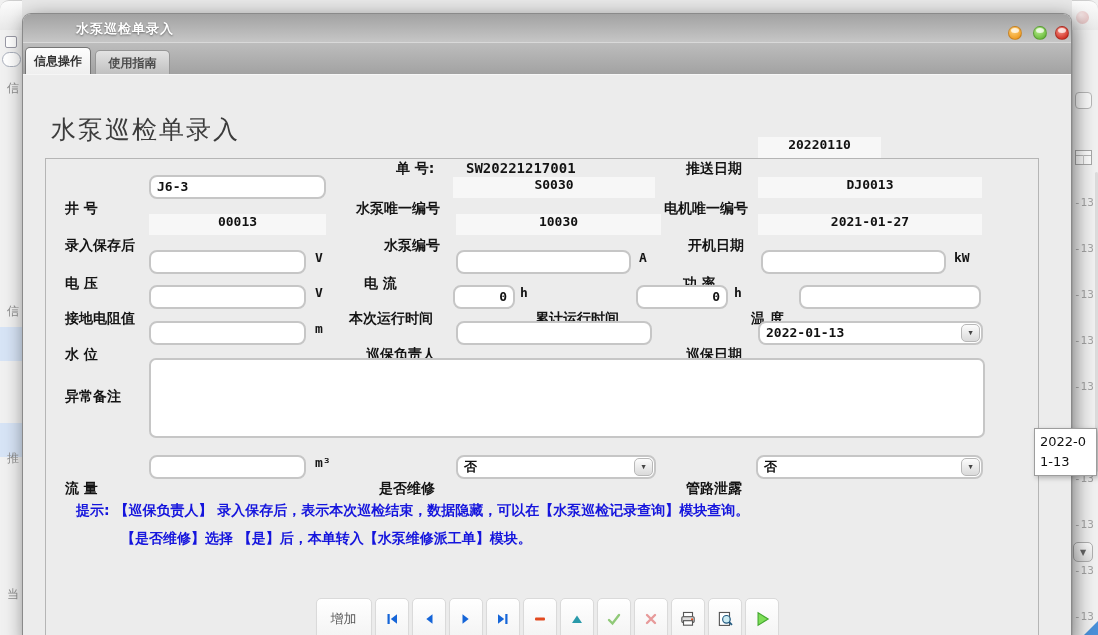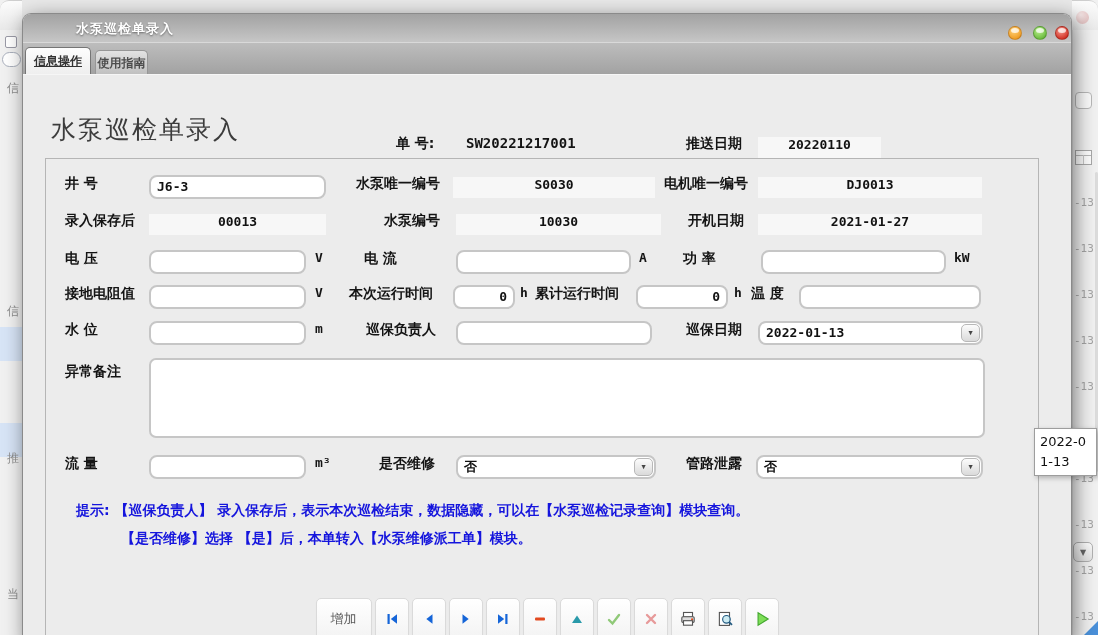--- a/index.html
+++ b/index.html
@@ -44,32 +44,32 @@
   .orb-inner { position:absolute; left:2px; top:1px; width:8px; height:5px; border-radius:50%; background:rgba(255,255,255,.75); filter:blur(.5px); }
   .orb-min { left:985px; background:radial-gradient(circle at 40% 30%, #ffd27a, #ef9d24 75%); }
   .orb-max { left:1010px; background:radial-gradient(circle at 40% 30%, #b9ef8e, #6dbc3f 75%); border-color:rgba(40,90,20,.35); }
   .orb-close { left:1032px; background:radial-gradient(circle at 40% 30%, #f59a8e, #d33226 75%); border-color:rgba(110,20,15,.4); }
 
   .tabstrip { position:absolute; left:0; top:28px; right:0; height:32px;
     background:linear-gradient(#bdbdbd,#a2a2a2); border-top:1px solid #d9d9d9; }
   .tab { position:absolute; font:bold 12px "DejaVu Sans", sans-serif; text-align:center; }
   .tab-active { left:2px; top:4px; width:66px; height:28px; line-height:26px;
     background:linear-gradient(#fdfdfd,#eeeeee); border:1px solid #757575; border-bottom:none;
-    border-radius:5px 5px 0 0; color:#333;text-decoration:underline; }
-  .tab-idle { left:72px; top:7px; width:53px; height:25px; line-height:24px;
+    border-radius:5px 5px 0 0; color:#333; }
+  .tab-idle { left:72px; top:7px; width:75px; height:25px; line-height:24px;
     background:linear-gradient(#e3e3e3,#bfbfbf); border:1px solid #979797; border-bottom:none;
     border-radius:5px 5px 0 0; color:#4c4c4c; }
 
   .content { position:absolute; left:0; top:60px; right:0; bottom:0; background:#ececec; border-top:1px solid #f6f6f6; }
 
   .frame { position:absolute; left:22px; top:83px; width:994px; height:480px; border:1px solid #b5b5b5; }
 
   .form-title { position:absolute; left:28px; top:98px; font:25px "DejaVu Sans", sans-serif; color:#3c3c3c; letter-spacing:2px; }
 
-  .lbl { position:absolute; height:24px; line-height:24px; font:bold 14px "DejaVu Sans", sans-serif; color:#141414; white-space:nowrap; }
+  .lbl { position:absolute; height:24px; line-height:24px; font:bold 14px "DejaVu Sans", sans-serif; color:#141414; white-space:nowrap;margin-top:25px; }
   .unit { position:absolute; height:24px; line-height:24px; font:bold 13px "DejaVu Sans Mono", monospace; color:#141414; }
 
   .fld { position:absolute; height:24px; background:#fff; border:2px solid #c6c6c6; border-radius:8px;
     font:bold 13px "DejaVu Sans Mono", monospace; color:#111; line-height:20px; padding:0 6px; }
   .fld.num { text-align:right; }
   .ro { position:absolute; height:21px; line-height:21px; background:#f7f7f7; text-align:center;
     font:bold 13px "DejaVu Sans Mono", monospace; color:#111; }
   .combo { position:absolute; height:24px; background:#fff; border:2px solid #c6c6c6; border-radius:8px;
     font:bold 13px "DejaVu Sans Mono", monospace; color:#111; line-height:20px; padding:0 24px 0 6px; }
   .combo-arrow { position:absolute; right:1px; top:1px; width:19px; height:18px;

